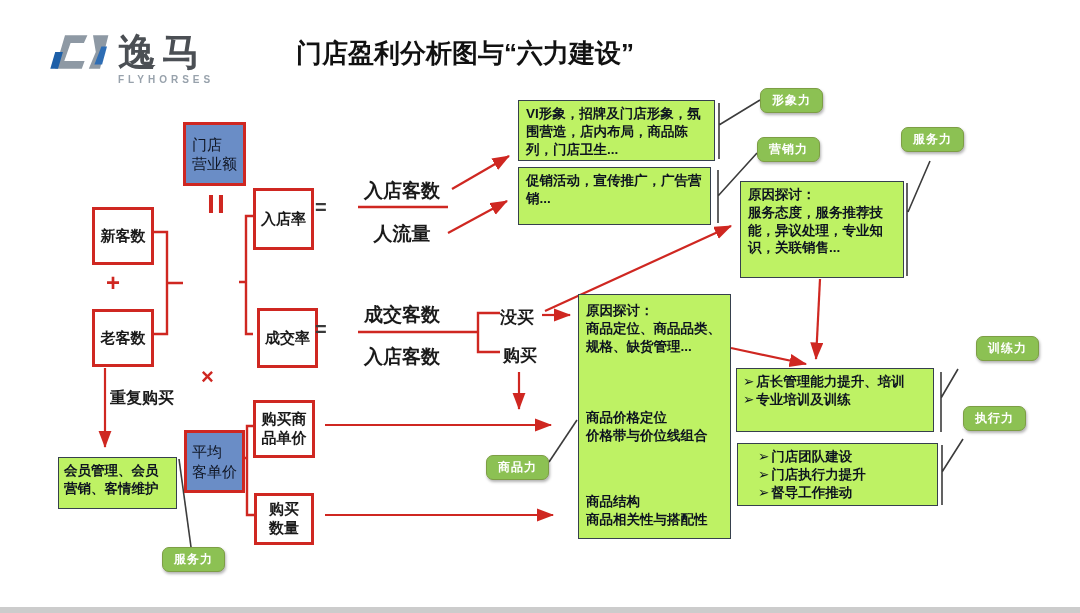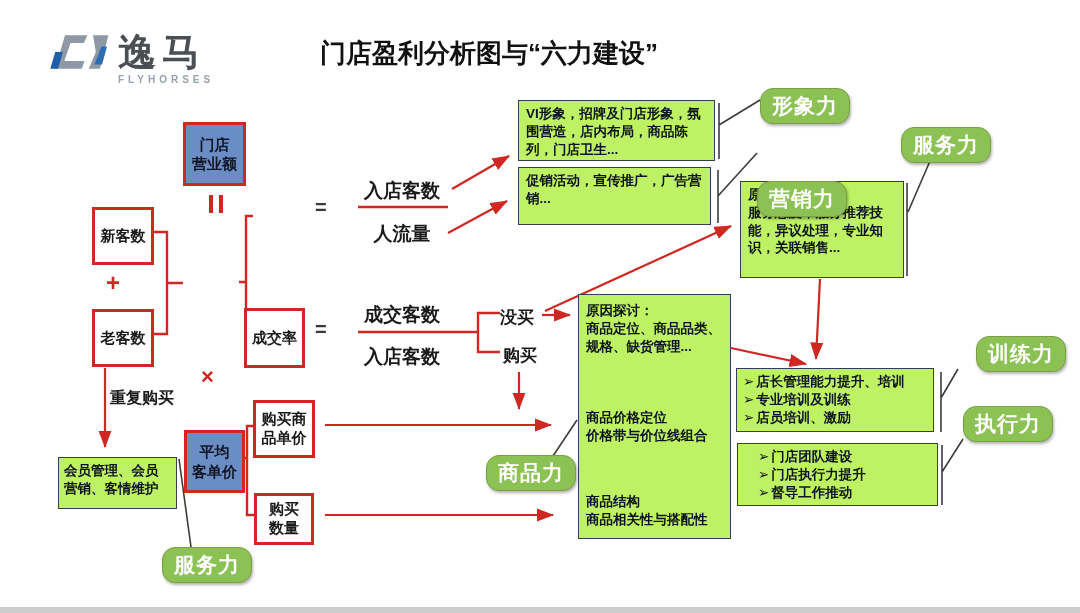--- a/index.html
+++ b/index.html
@@ -13,30 +13,30 @@
   
   .logo-cn{font-size:38px;font-weight:700;color:#4b4f54;letter-spacing:6px;line-height:1;}
   .logo-en{font-size:10px;font-weight:700;color:#98a2ac;letter-spacing:4px;margin-top:3px;}
   
   .title{font-size:26px;font-weight:800;color:#111;}
   
   .rbox{border:3px solid #cf2721;background:#fff;display:flex;align-items:center;justify-content:center;
         text-align:center;font-size:15px;font-weight:600;line-height:1.25;}
   
   .kbox{border:3px solid #cf2721;background:#6a8dc6;display:flex;align-items:center;justify-content:center;
-        text-align:center;font-size:15px;font-weight:700;line-height:1.3;color:#101624;}
+        text-align:left;font-size:15px;font-weight:400;line-height:1.3;color:#101624;}
   
   .bbox{background:#bef264;border:1px solid #36404d;font-size:13.5px;font-weight:600;
         line-height:1.32;color:#0d1320;padding:4px 7px;box-sizing:border-box;}
   .bbox .bt{font-weight:800;}
   .bullet{position:relative;}
   .bullet::before{content:"➢";margin-right:2px;}
   
-  .force{background:#8cc153;border:1px solid #7d9e45;border-radius:13px;color:#fff;
-         font-size:21px;font-weight:800;padding:3px 11px;box-shadow:1px 2px 3px rgba(0,0,0,.3);
+  .force{background:#8cc153;border:1px solid #7d9e45;border-radius:7px;color:#fff;
+         font-size:12px;font-weight:800;padding:3px 11px;box-shadow:1px 2px 3px rgba(0,0,0,.3);
          letter-spacing:1px;}
   
   .op{font-weight:800;color:#cf2721;line-height:1;}
   .eq{font-weight:800;color:#3a3a3a;line-height:1;font-size:20px;}
   .frac-t{font-size:19px;font-weight:600;text-align:center;width:100px;}
   .lbl{font-size:17px;font-weight:600;}
   svg.wire{position:absolute;left:0;top:0;pointer-events:none;}
   .bottom-bar{left:0;top:607px;width:1080px;height:6px;background:#cccccc;}
 </style>
 </head>
@@ -89,30 +89,31 @@
       <polygon points="30,6 62,6 57,17 38,17 29,43 58,43 54,54 16,54" fill="#8e99a4"></polygon>
       <polygon points="16,30 27,30 20,54 9,54" fill="#1d5fa8"></polygon>
       <polygon points="70,6 92,6 80,54 64,54 74,30" fill="#8e99a4"></polygon>
       <polygon points="72,48 82,22 90,22 83,48" fill="#2e6db4"></polygon>
     </svg>
   </div>
   <div class="abs" style="left:118px;top:33px;">
     <div class="logo-cn">逸马</div>
     <div class="logo-en">FLYHORSES</div>
   </div>
-  <div class="abs title" style="left:296px;top:36px;margin-left:24px;">门店盈利分析图与“六力建设”</div>
+  <div class="abs title" style="left:296px;top:36px;">门店盈利分析图与“六力建设”</div>
 
   <div class="abs kbox pre" style="left:183px;top:122px;width:57px;height:58px;">门店
 营业额</div>
   <div class="abs rbox" style="left:92px;top:207px;width:56px;height:52px;">新客数</div>
 
   <div class="abs kbox pre" style="left:184px;top:430px;width:55px;height:57px;">平均
 客单价</div>
   <div class="abs rbox" style="left:92px;top:309px;width:56px;height:52px;">老客数</div>
-  <div class="abs rbox" style="left:244px;top:308px;width:55px;height:54px;">成交率</div>
+  <div class="abs rbox" style="left:253px;top:188px;width:55px;height:56px;">入店率</div>
+  <div class="abs rbox" style="left:257px;top:308px;width:55px;height:54px;">成交率</div>
   <div class="abs rbox pre" style="left:253px;top:400px;width:56px;height:52px;">购买商
 品单价</div>
   <div class="abs rbox pre" style="left:254px;top:493px;width:54px;height:46px;">购买
 数量</div>
 
   <div class="abs op" style="left:195px;top:186px;font-size:36px;transform:rotate(90deg);transform-origin:center;width:40px;text-align:center;">=</div>
   <div class="abs op" style="left:106px;top:271px;font-size:24px;">+</div>
   <div class="abs op" style="left:201px;top:366px;font-size:22px;">×</div>
   <div class="abs eq" style="left:315px;top:197px;">=</div>
   <div class="abs eq" style="left:315px;top:319px;">=</div>
@@ -141,31 +142,30 @@
 价格带与价位线组合</div>
     <div class="pre" style="position:absolute;left:7px;top:198px;">商品结构
 商品相关性与搭配性</div>
   </div>
 
   <div class="abs bbox" style="left:58px;top:457px;width:119px;height:52px;padding:4px 5px;">会员管理、会员营销、客情维护</div>
 
   <div class="abs bbox" style="left:736px;top:368px;width:198px;height:64px;padding:4px 6px;">
     <div class="bullet">店长管理能力提升、培训</div>
     <div class="bullet">专业培训及训练</div>
-    <div class="bullet">店员培训、激励</div>
   </div>
 
   <div class="abs bbox" style="left:737px;top:443px;width:201px;height:63px;padding:4px 6px 4px 20px;">
     <div class="bullet">门店团队建设</div>
     <div class="bullet">门店执行力提升</div>
     <div class="bullet">督导工作推动</div>
   </div>
 
   <div class="abs force" style="left:760px;top:88px;">形象力</div>
-  <div class="abs force" style="left:757px;top:137px;margin-top:44px;">营销力</div>
+  <div class="abs force" style="left:757px;top:137px;">营销力</div>
   <div class="abs force" style="left:901px;top:127px;">服务力</div>
   <div class="abs force" style="left:956px;top:336px;margin-left:20px;">训练力</div>
   <div class="abs force" style="left:963px;top:406px;">执行力</div>
   <div class="abs force" style="left:486px;top:455px;">商品力</div>
   <div class="abs force" style="left:162px;top:547px;">服务力</div>
 
   <div class="abs bottom-bar"></div>
 </div>
 
 </body></html>

